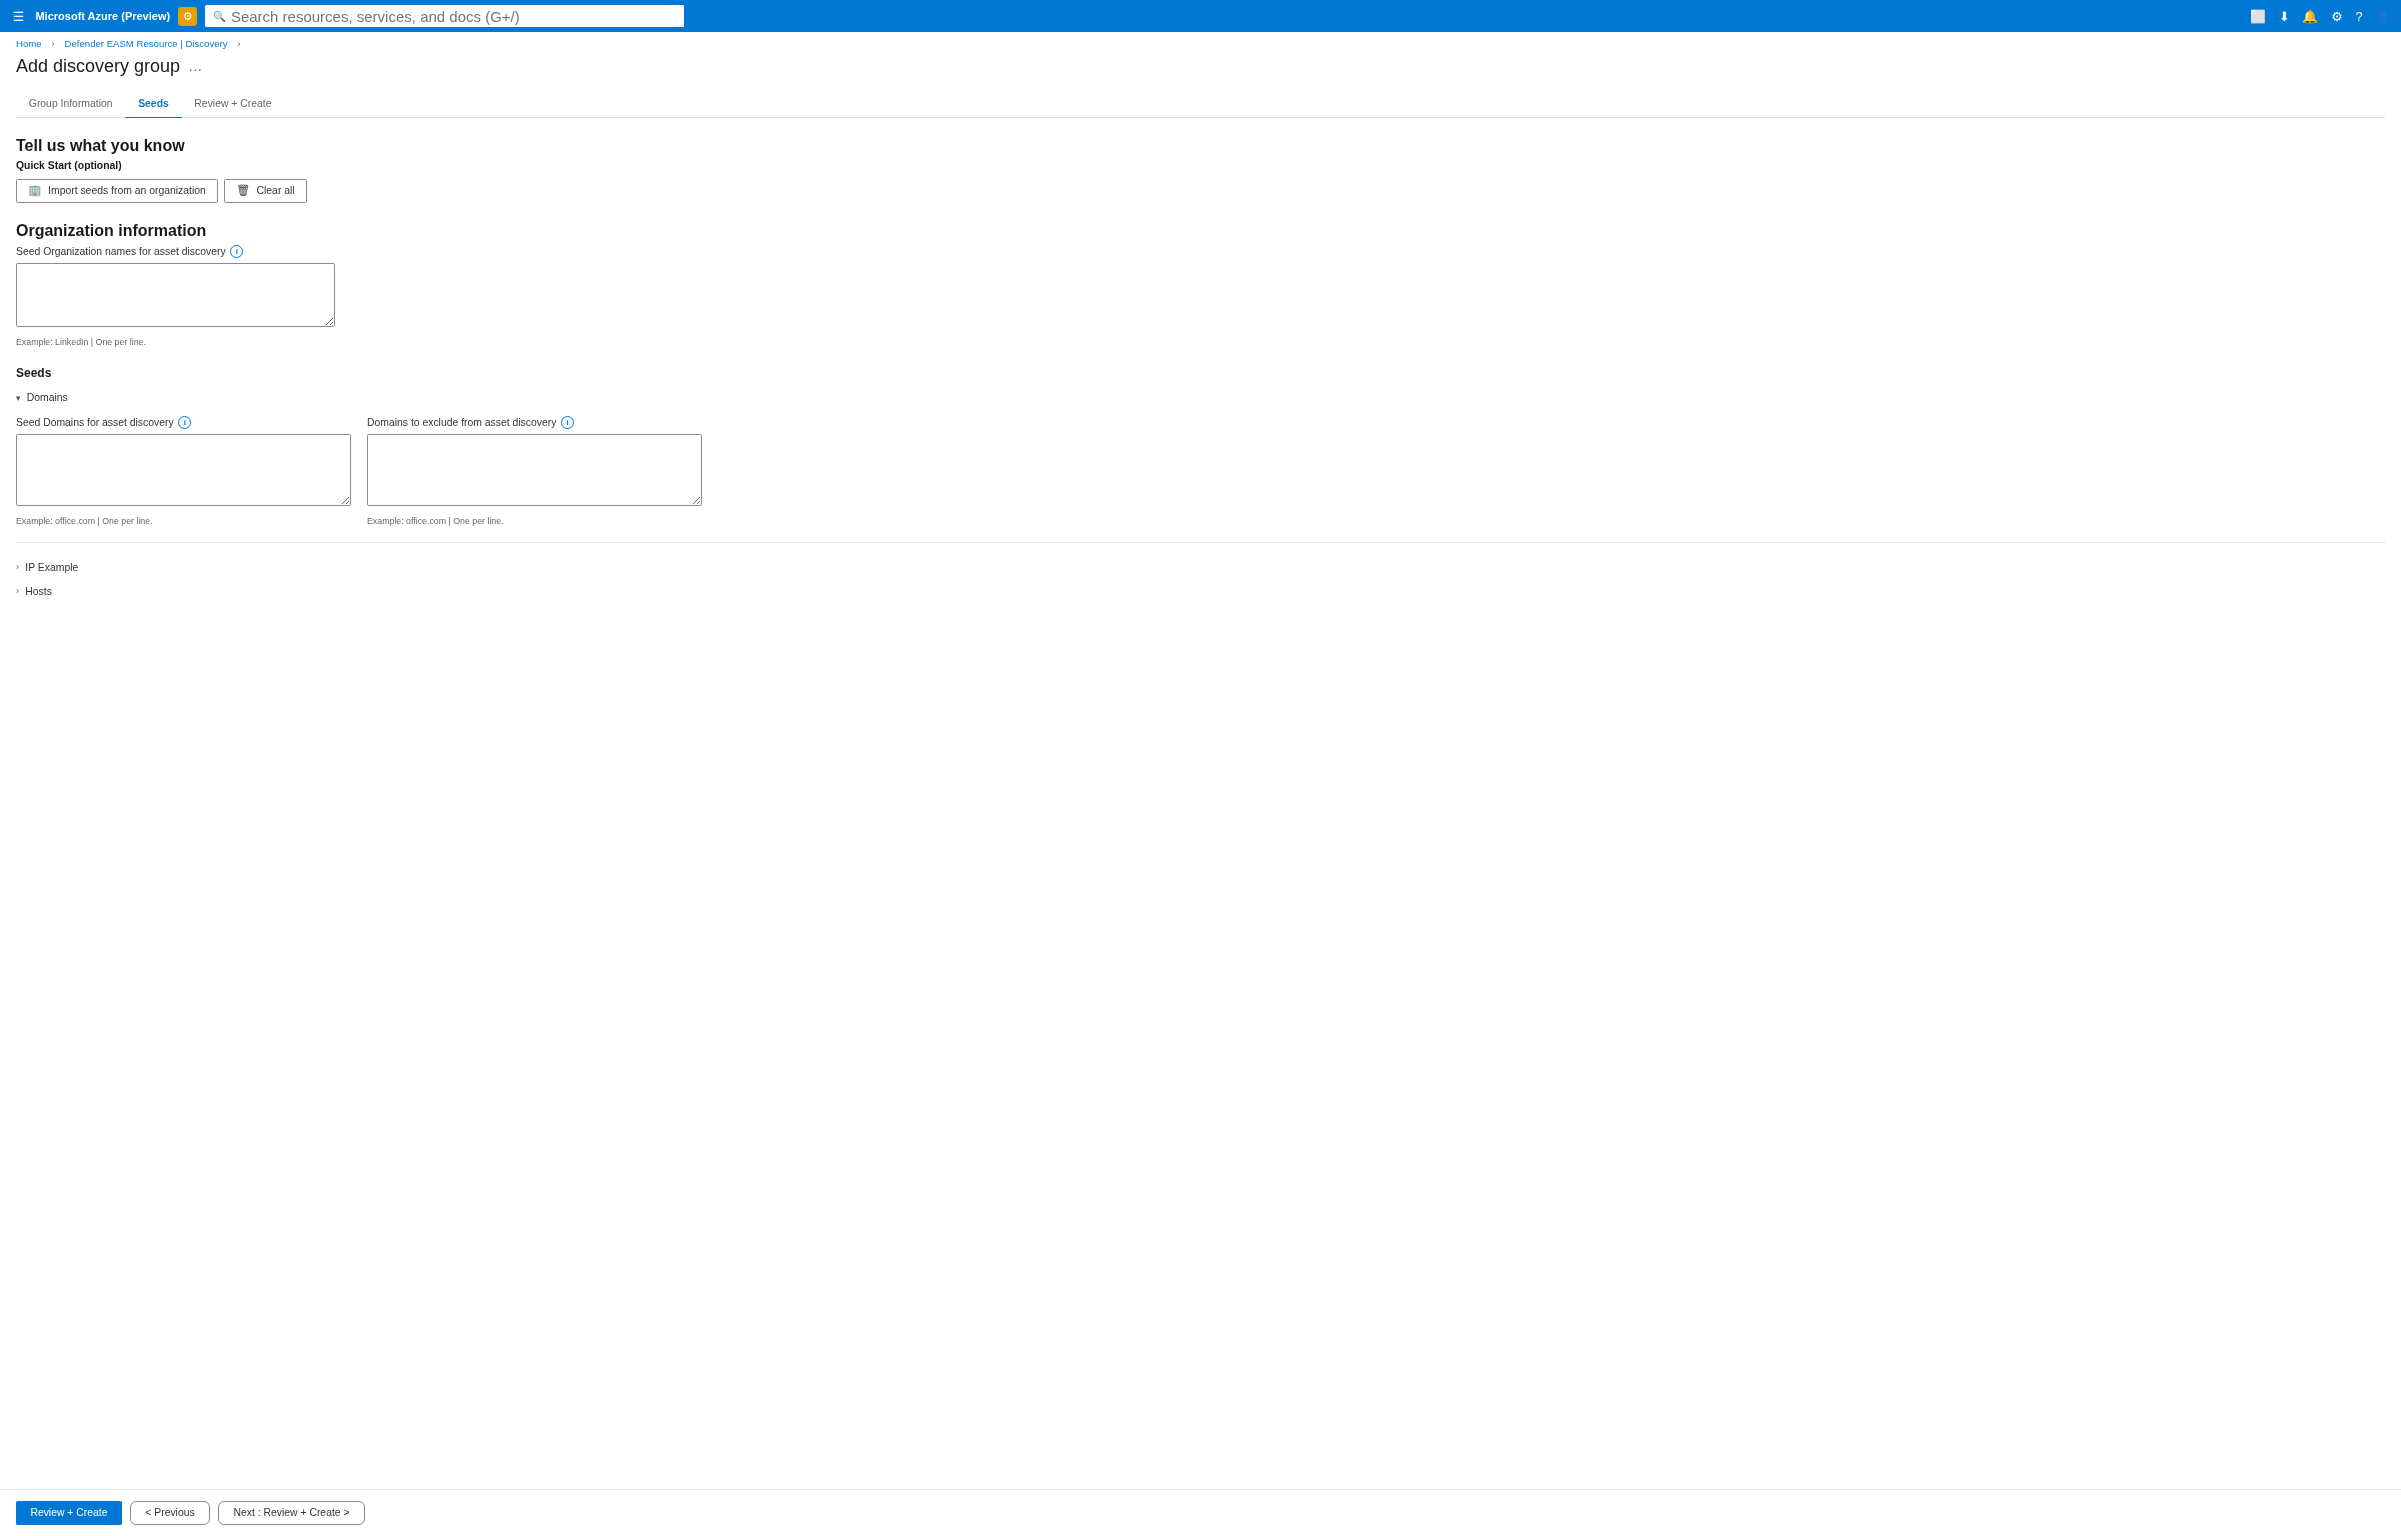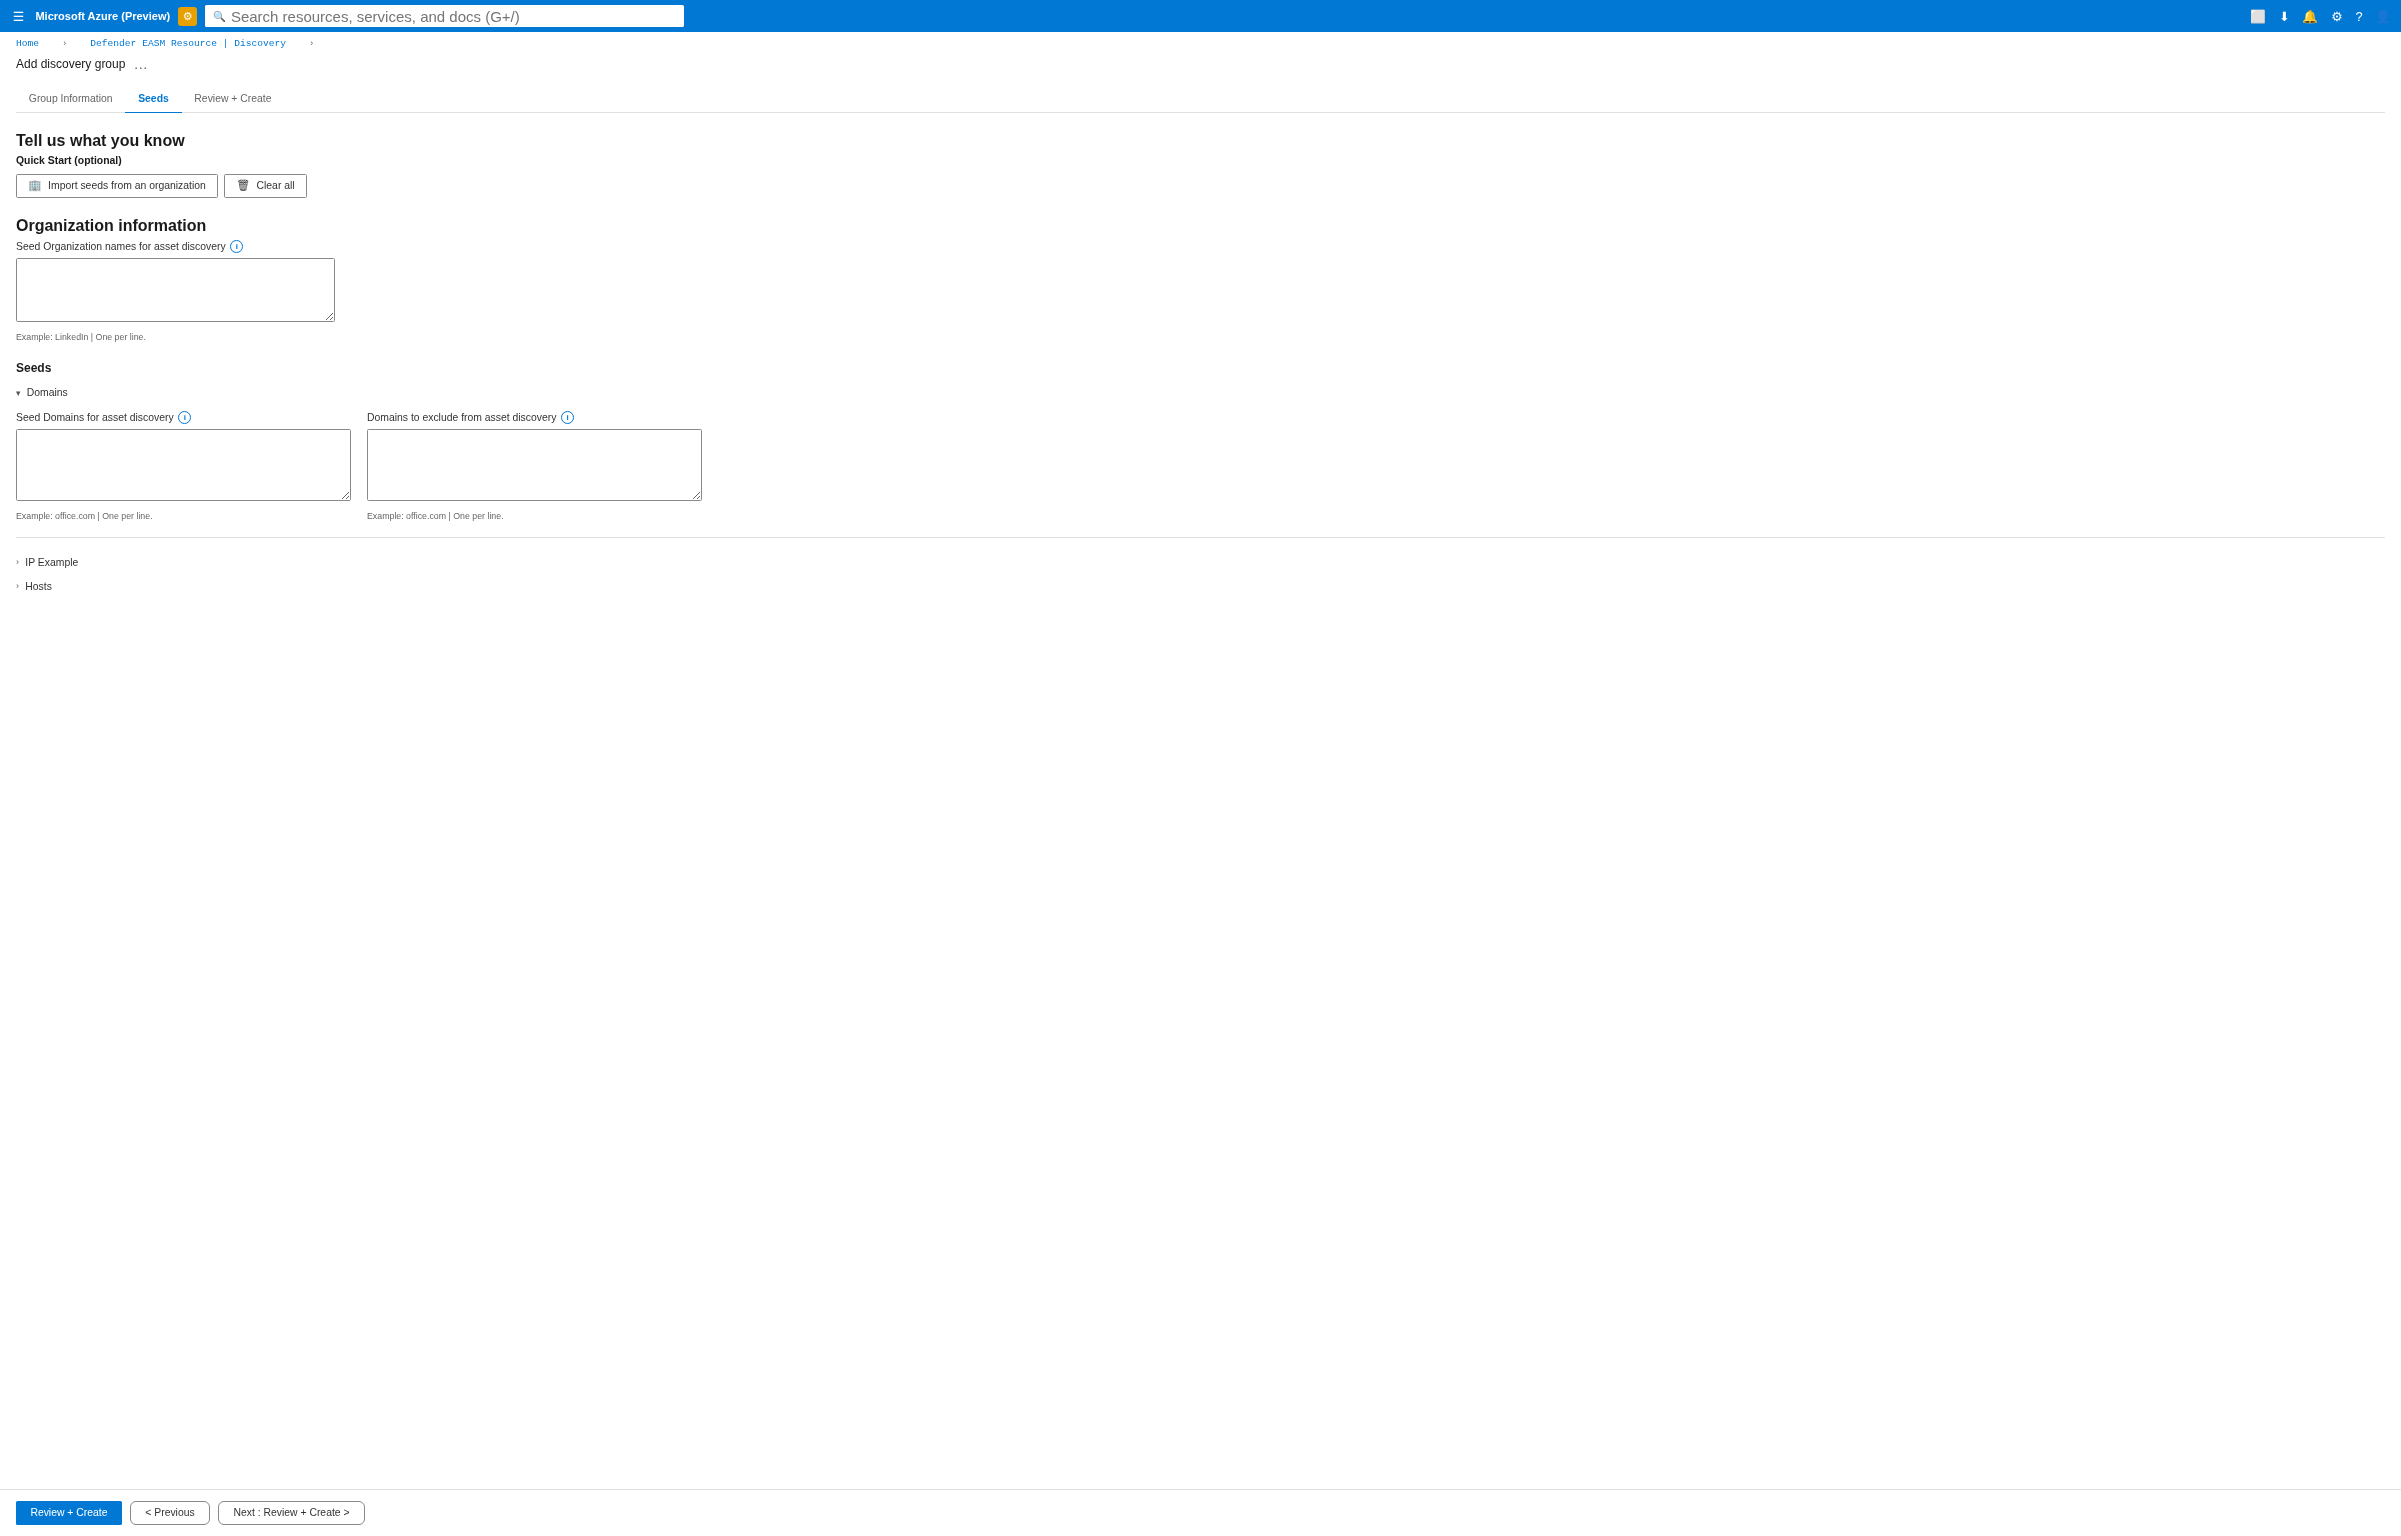--- a/index.html
+++ b/index.html
@@ -69,40 +69,39 @@
       color: #fff;
     }
 
     
     .breadcrumb {
       display: flex;
       align-items: flex-end;
       padding: 6.4px 16px;
       font-size: 9.6px;
       color: #0078d4;
-      gap: 23px;
-      font-family: Liberation Mono, monospace;
+      gap: 10px;
     }
     .breadcrumb a { color: #0078d4; text-decoration: none; cursor: pointer; }
     .breadcrumb .sep { color: #666; font-size: 8.8px; }
 
     
     .page-content {
       padding: 0 16px 16px 16px;
     }
 
     
     .page-title-row {
       display: flex;
       align-items: center;
       gap: 8px;
       margin-bottom: 12.8px;
     }
     .page-title {
-      font-size: 12px;
+      font-size: 18px;
       font-weight: 300;
       color: #1a1a1a;
     }
     .page-title-more {
       color: #666;
       font-size: 14.4px;
       cursor: pointer;
     }
 
     

